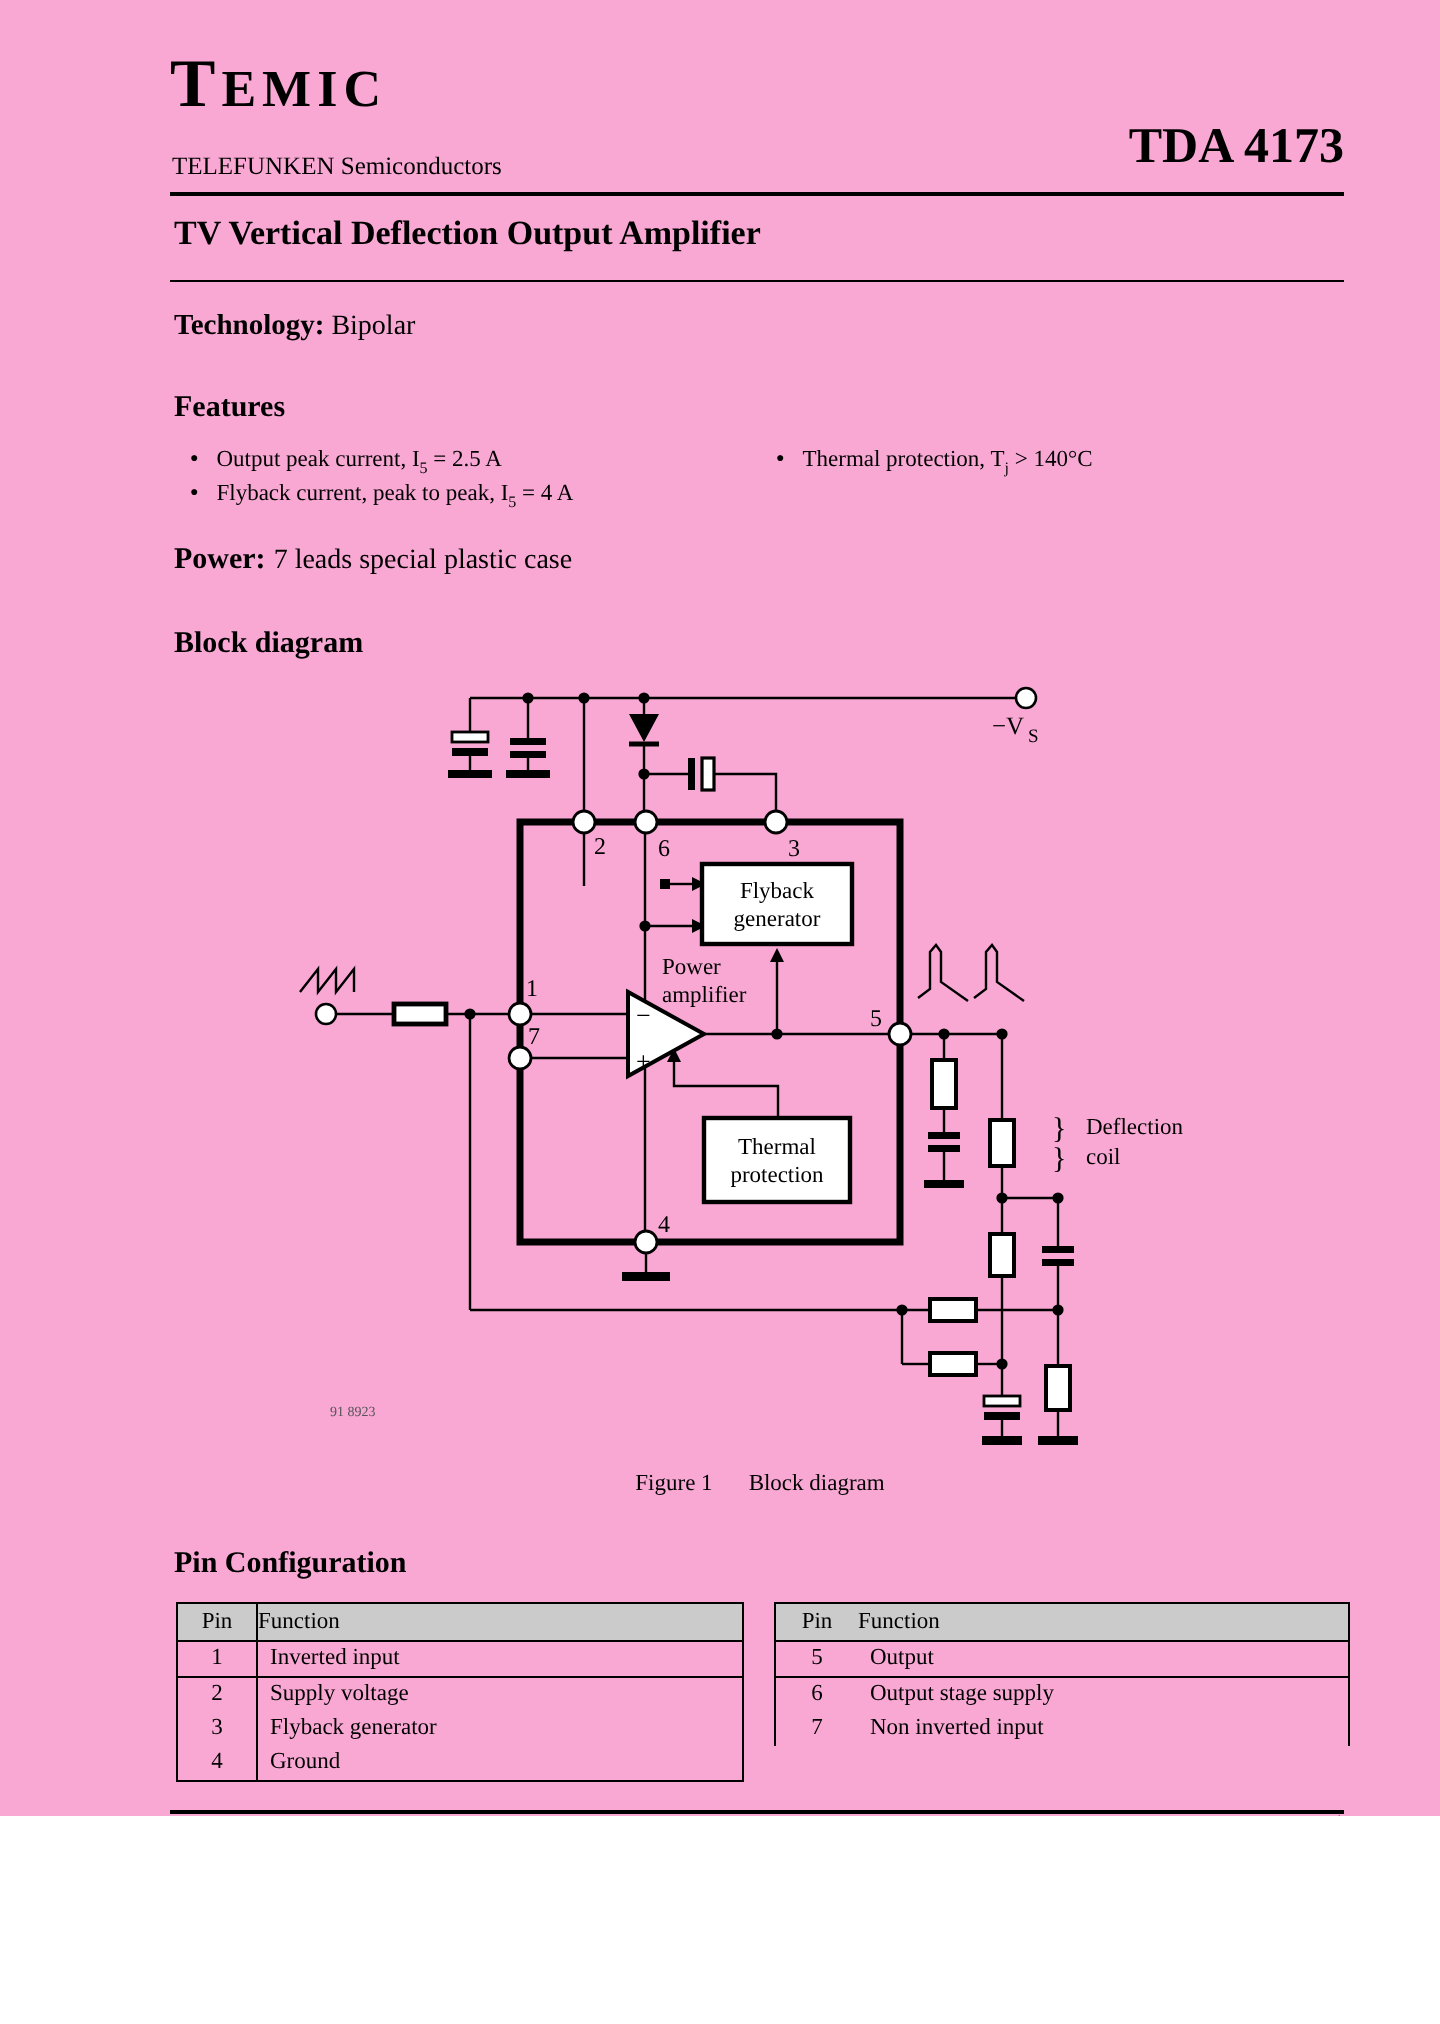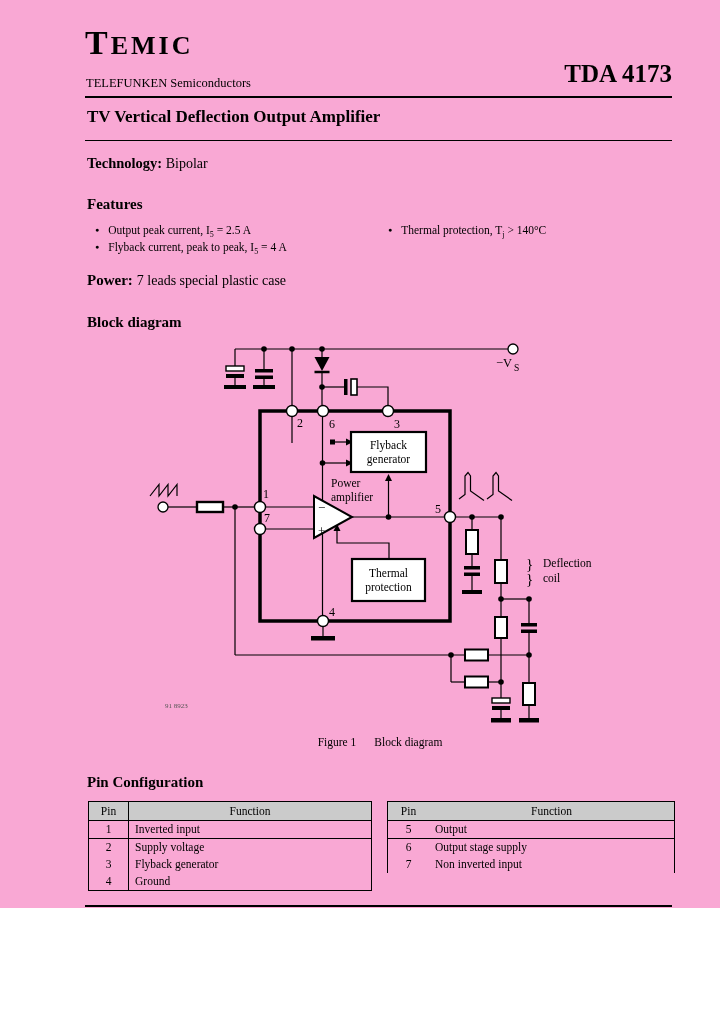--- a/index.html
+++ b/index.html
@@ -25,21 +25,21 @@
   .caseline span.v{font-size:14px;}
   .caption{left:140px;top:736px;width:480px;text-align:center;font-size:11.5px;}
   .caption .fig{margin-right:18px;}
   
   .ptable{font-size:11.5px;line-height:17px;}
   .ptable .hdr{display:flex;background:#cbcbcb;height:18px;line-height:18px;
                border-bottom:1px solid #000;}
   .ptable .row{display:flex;height:17px;}
   .pincol{width:39px;text-align:center;flex:0 0 auto;}
   .funcol{flex:1 1 auto;padding-left:6px;}
-  .funhdr{flex:1 1 auto;text-align:center;}
+  .funhdr{flex:1 1 auto;}
   .ltab{left:88px;top:801px;width:282px;border:1.5px solid #000;}
   .ltab .pincol{border-right:1px solid #000;}
   .ltab .row1{border-bottom:1px solid #000;}
   .rtab{left:387px;top:801px;width:286px;border:1.5px solid #000;border-bottom:none;}
   .rtab .pincol{width:41px;}
   .rtab .row1{border-bottom:1.5px solid #000;}
   .footer-rev{left:88px;top:910px;font-size:11.5px;}
   .footer-page{left:560px;top:906px;width:112px;text-align:right;font-size:11px;}
   .edge-tick{left:0;top:952px;width:3px;height:25px;background:#000;}
   svg text{font-family:"Liberation Serif",serif;}

